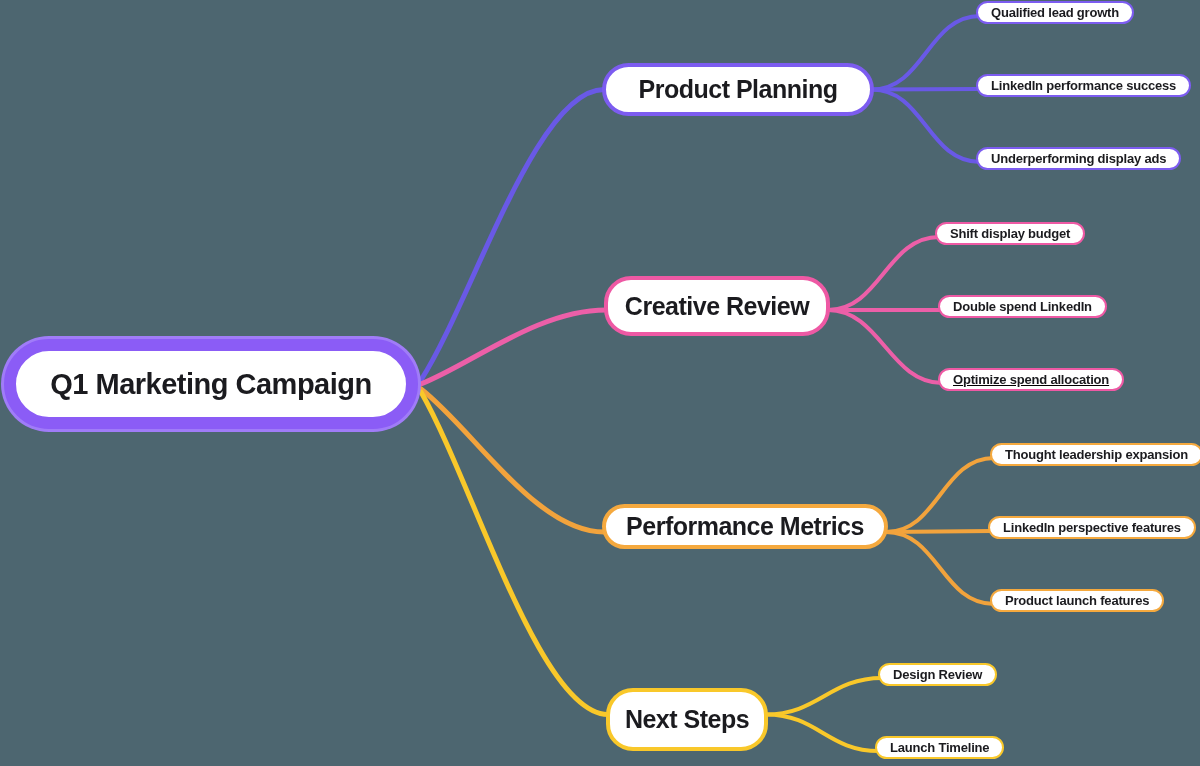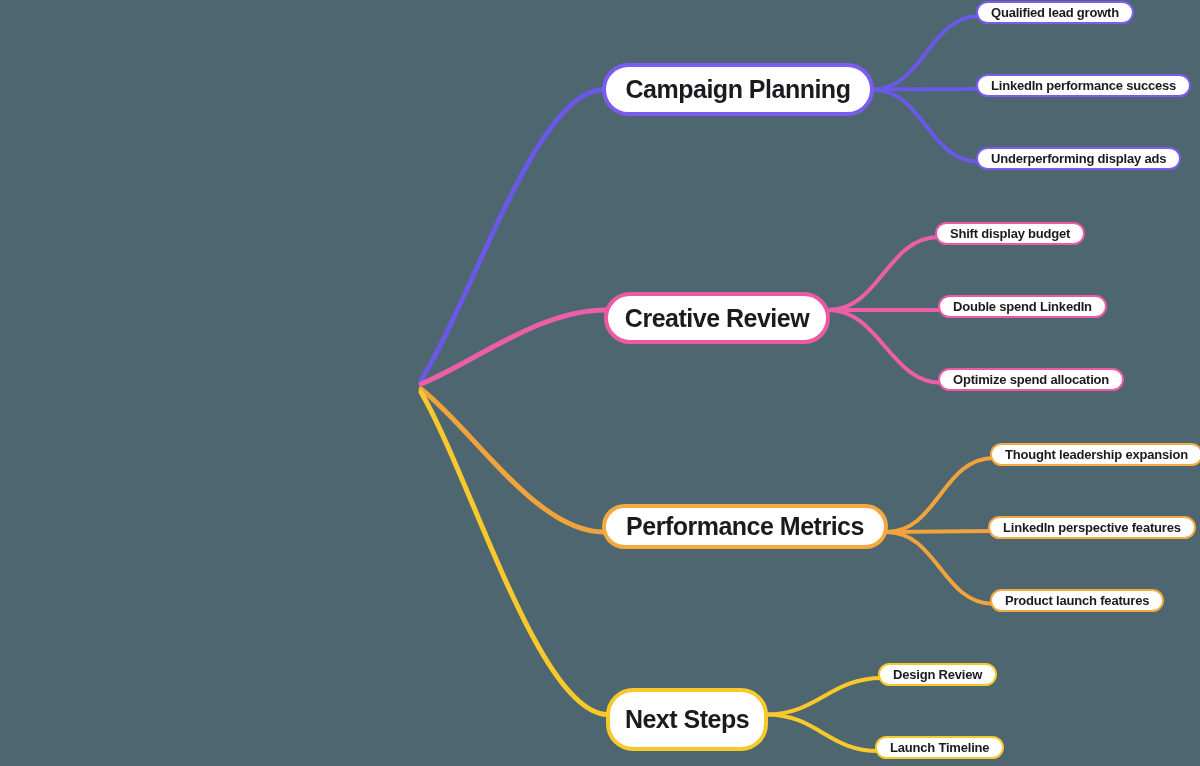--- a/index.html
+++ b/index.html
@@ -45,43 +45,46 @@
       <path d="M828,310 L942,310" fill="none" stroke="#ec5fa8" stroke-width="4" stroke-linecap="round"></path>
       <path d="M828,310 C880,310 890,383 942,383" fill="none" stroke="#ec5fa8" stroke-width="4" stroke-linecap="round"></path>
       <path d="M421,389 C473,429.0 536,532 604,532" fill="none" stroke="#f2a33c" stroke-width="5" stroke-linecap="round"></path>
       <path d="M886,532 C938,532 942,458 994,458" fill="none" stroke="#f2a33c" stroke-width="4" stroke-linecap="round"></path>
       <path d="M886,532 L992,531" fill="none" stroke="#f2a33c" stroke-width="4" stroke-linecap="round"></path>
       <path d="M886,532 C938,532 942,604 994,604" fill="none" stroke="#f2a33c" stroke-width="4" stroke-linecap="round"></path>
       <path d="M421,392 C473,482.3 540,714.5 608,714.5" fill="none" stroke="#f9c82a" stroke-width="5" stroke-linecap="round"></path>
       <path d="M766,714.5 C818,714.5 830,678 882,678" fill="none" stroke="#f9c82a" stroke-width="4" stroke-linecap="round"></path>
       <path d="M766,714.5 C818,714.5 827,751 879,751" fill="none" stroke="#f9c82a" stroke-width="4" stroke-linecap="round"></path>
     </svg>
+  <div class="node root-node" id="root-node" style="left: 4px; top: 339px; width: 414px; height: 90px; border-color: rgb(139, 92, 246);">
+    <span>Q1 Marketing Campaign</span>
+  </div>
   <div id="nodes">
       <div class="node branch-node" style="left: 602px; top: 63px; width: 272px; height: 53px; border-color: rgb(124, 92, 240);">
-        <span>Campaign Planning</span>
+        <span>Product Planning</span>
       </div>
       <div class="node leaf-node" style="left: 976px; top: 0.5px; border-color: rgb(124, 92, 240);">
         <span>Qualified lead growth</span>
       </div>
       <div class="node leaf-node" style="left: 976px; top: 73.5px; border-color: rgb(124, 92, 240);">
         <span>LinkedIn performance success</span>
       </div>
       <div class="node leaf-node" style="left: 976px; top: 146.5px; border-color: rgb(124, 92, 240); justify-content: flex-end;">
         <span>Underperforming display ads</span>
       </div>
-      <div class="node branch-node" style="left: 604px; top: 292px; width: 226px; height: 52px; border-color: rgb(238, 89, 164);">
+      <div class="node branch-node" style="left: 604px; top: 276px; width: 226px; height: 60px; border-color: rgb(238, 89, 164);">
         <span>Creative Review</span>
       </div>
       <div class="node leaf-node" style="left: 935px; top: 221.5px; border-color: rgb(238, 89, 164);">
         <span>Shift display budget</span>
       </div>
       <div class="node leaf-node" style="left: 938px; top: 294.5px; border-color: rgb(238, 89, 164);">
         <span>Double spend LinkedIn</span>
       </div>
-      <div class="node leaf-node" style="left: 938px; top: 367.5px; border-color: rgb(238, 89, 164);">
+      <div class="node leaf-node" style="left: 938px; top: 367.5px; border-color: rgb(238, 89, 164); text-decoration: underline;">
         <span>Optimize spend allocation</span>
       </div>
       <div class="node branch-node" style="left: 602px; top: 504px; width: 286px; height: 45px; border-color: rgb(245, 169, 62);">
         <span>Performance Metrics</span>
       </div>
       <div class="node leaf-node" style="left: 990px; top: 442.5px; border-color: rgb(245, 169, 62);">
         <span>Thought leadership expansion</span>
       </div>
       <div class="node leaf-node" style="left: 988px; top: 515.5px; border-color: rgb(245, 169, 62);">
         <span>LinkedIn perspective features</span>

